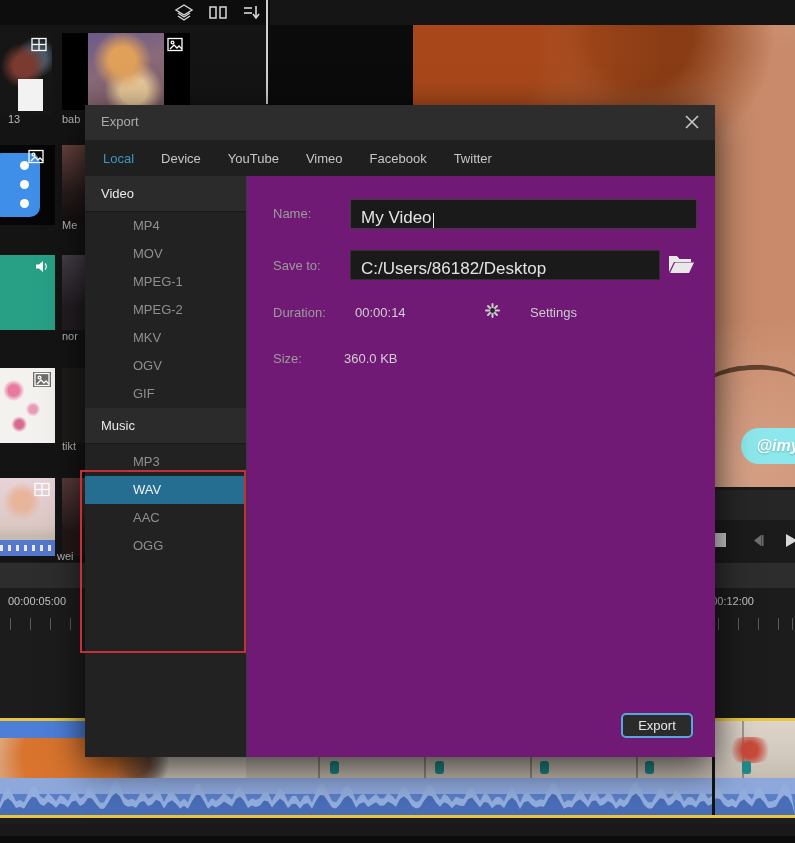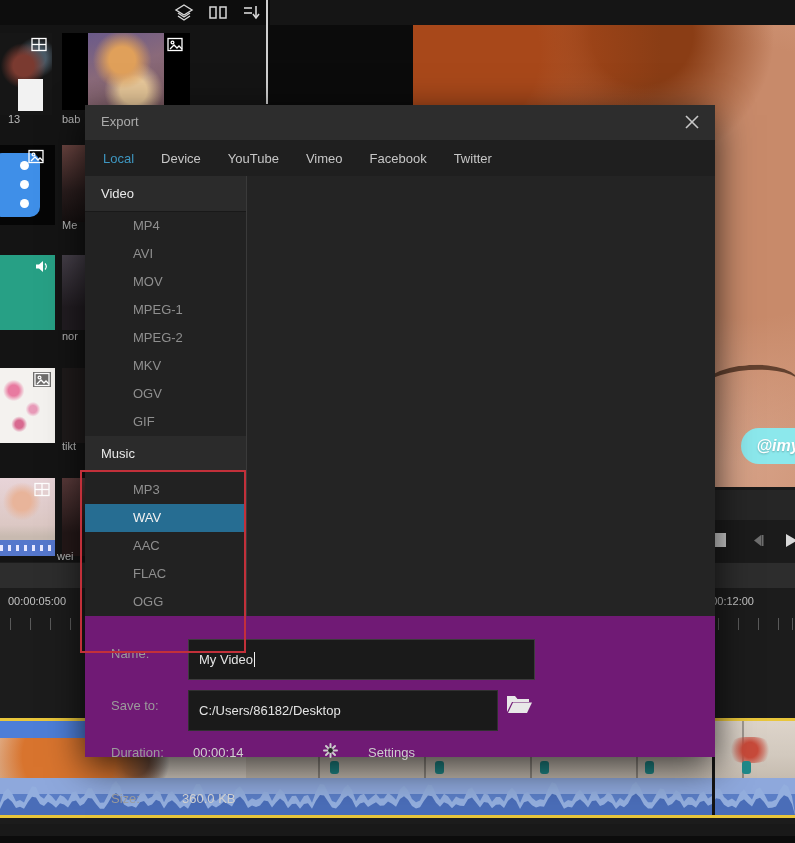--- a/index.html
+++ b/index.html
@@ -81,30 +81,30 @@
   .tl-bottom2 { position:absolute; left:0; top:274px; width:795px; height:7px; background:#0c0c0c; }
 
   
   .dialog { position:absolute; left:85px; top:105px; width:630px; height:652px; background:#242424; box-shadow:0 10px 35px rgba(0,0,0,.75); }
   .dlg-title { position:relative; height:35px; background:#2d2d2d; }
   .dlg-title-text { position:absolute; left:16px; top:9px; color:#ababab; font-size:13px; }
   .dlg-close { position:absolute; right:14px; top:8px; width:18px; height:18px; cursor:pointer; }
   .dlg-tabs { position:relative; height:36px; background:#1f1f1f; display:flex; align-items:center; padding-left:18px; gap:27px; }
   .dlg-tab { font-size:13px; color:#c6c6c6; cursor:pointer; }
   .dlg-tab.active { color:#3e96c0; }
-  .dlg-body { position:relative; display:flex; height:581px;flex-direction:column; }
+  .dlg-body { position:relative; display:flex; height:581px; }
   .dlg-sidebar { width:162px; background:#222222; border-right:1px solid #3a3a3a; }
   .side-header { height:36px; line-height:36px; padding-left:16px; color:#e9e9e9; font-size:13px; background:#2b2b2b; border-bottom:1px solid #191919; }
   .side-item { height:28px; line-height:28px; padding-left:48px; color:#8f8f8f; font-size:13px; cursor:pointer; }
   .side-item.selected { background:#266d92; color:#f2f2f2; }
   .music-list { padding-top:4px; }
   .dlg-main { position:relative; flex:1; background:#701a75; }
   .f-label { position:absolute; left:26px; color:#9b9b9b; font-size:13px; }
   .f-value { position:absolute; color:#cfcfcf; font-size:13px; }
-  .f-input { position:absolute; background:#1a1a1a; border:1px solid #3c3c3c; height:41px; display:flex; align-items:center; padding-left:10px; color:#e4e4e4; font-size:13px; }
+  .f-input { position:absolute; background:#1a1a1a; border:1px solid #3c3c3c; height:30px; display:flex; align-items:flex-end; padding-left:10px; color:#e4e4e4; font-size:17px; }
   .name-input { left:103px; top:23px; width:347px; }
   .save-input { left:103px; top:74px; width:310px; border-color:#303030; }
   .caret { display:inline-block; width:1px; height:15px; background:#f0f0f0; margin-left:1px; }
   .folder-btn { position:absolute; left:420px; top:76px; width:28px; height:25px; cursor:pointer; background:none; border:none; }
   .gear { position:absolute; left:238px; top:127px; width:15px; height:15px; cursor:pointer; }
   .settings-lbl { position:absolute; left:259px; top:129px; color:#cccccc; font-size:13px; cursor:pointer;margin-left:24px; }
   .export-btn { position:absolute; right:22px; top:537px; width:72px; height:25px; background:#2b2b2b; border:2px solid #58a6dd; border-radius:5px; color:#e8e8e8; font-size:13px; cursor:pointer; font-family:inherit; }
 
   .red-box { position:absolute; left:80px; top:470px; width:166px; height:183px; border:2px solid #c2303a; z-index:30; pointer-events:none; }
 </style>
@@ -297,33 +297,31 @@
       <span class="dlg-tab">Device</span>
       <span class="dlg-tab">YouTube</span>
       <span class="dlg-tab">Vimeo</span>
       <span class="dlg-tab">Facebook</span>
       <span class="dlg-tab">Twitter</span>
     </div>
     <div class="dlg-body">
       <div class="dlg-sidebar">
         <div class="side-header">Video</div>
         <div class="side-item">MP4</div>
-        <div class="side-item">AVI</div>
         <div class="side-item">MOV</div>
         <div class="side-item">MPEG-1</div>
         <div class="side-item">MPEG-2</div>
         <div class="side-item">MKV</div>
         <div class="side-item">OGV</div>
         <div class="side-item">GIF</div>
         <div class="side-header">Music</div>
         <div class="music-list">
           <div class="side-item">MP3</div>
           <div class="side-item selected">WAV</div>
           <div class="side-item">AAC</div>
-          <div class="side-item">FLAC</div>
           <div class="side-item">OGG</div>
         </div>
       </div>
       <div class="dlg-main">
         <span class="f-label" style="top:30px;">Name:</span>
         <div class="f-input name-input">
           <span>My Video</span>
             <span class="caret"></span>
         </div>
         <span class="f-label" style="top:82px;">Save to:</span>

